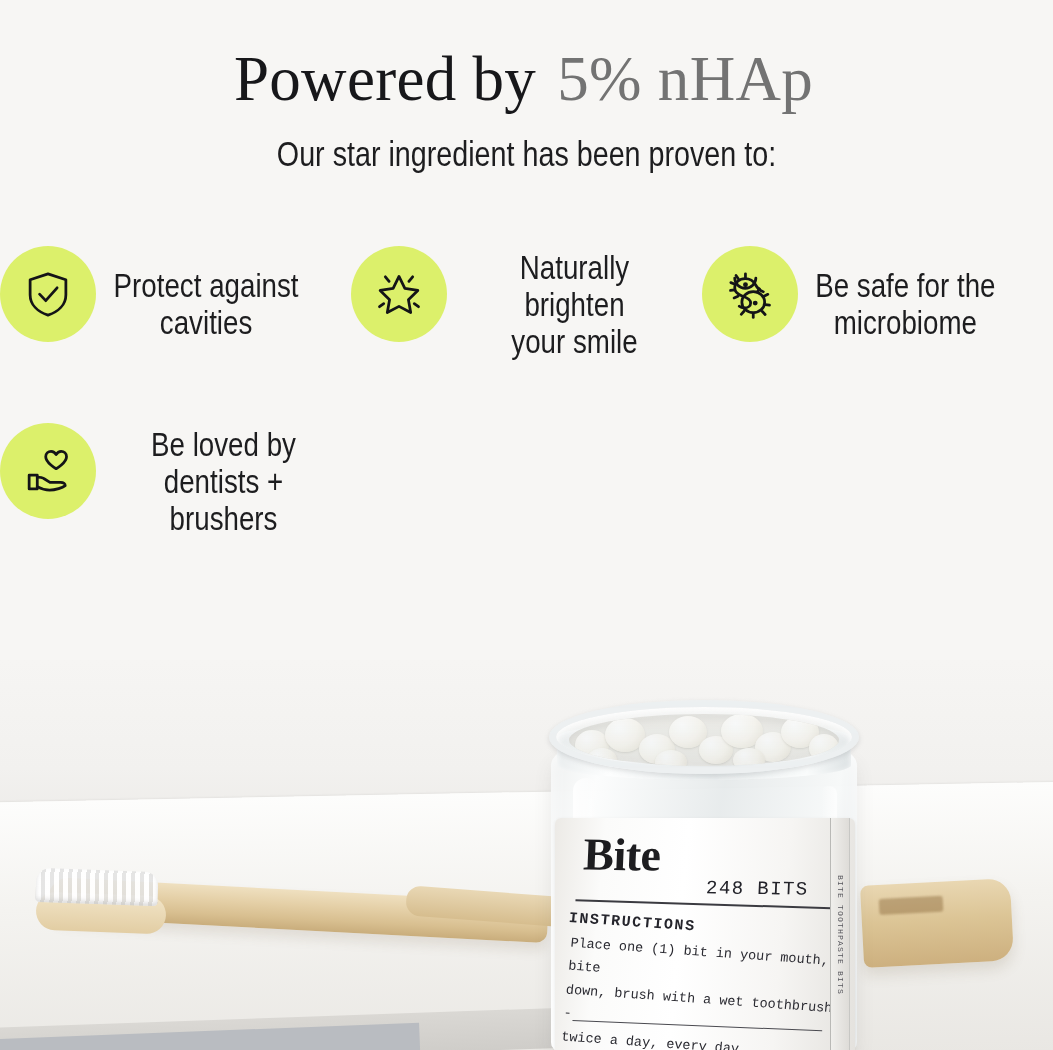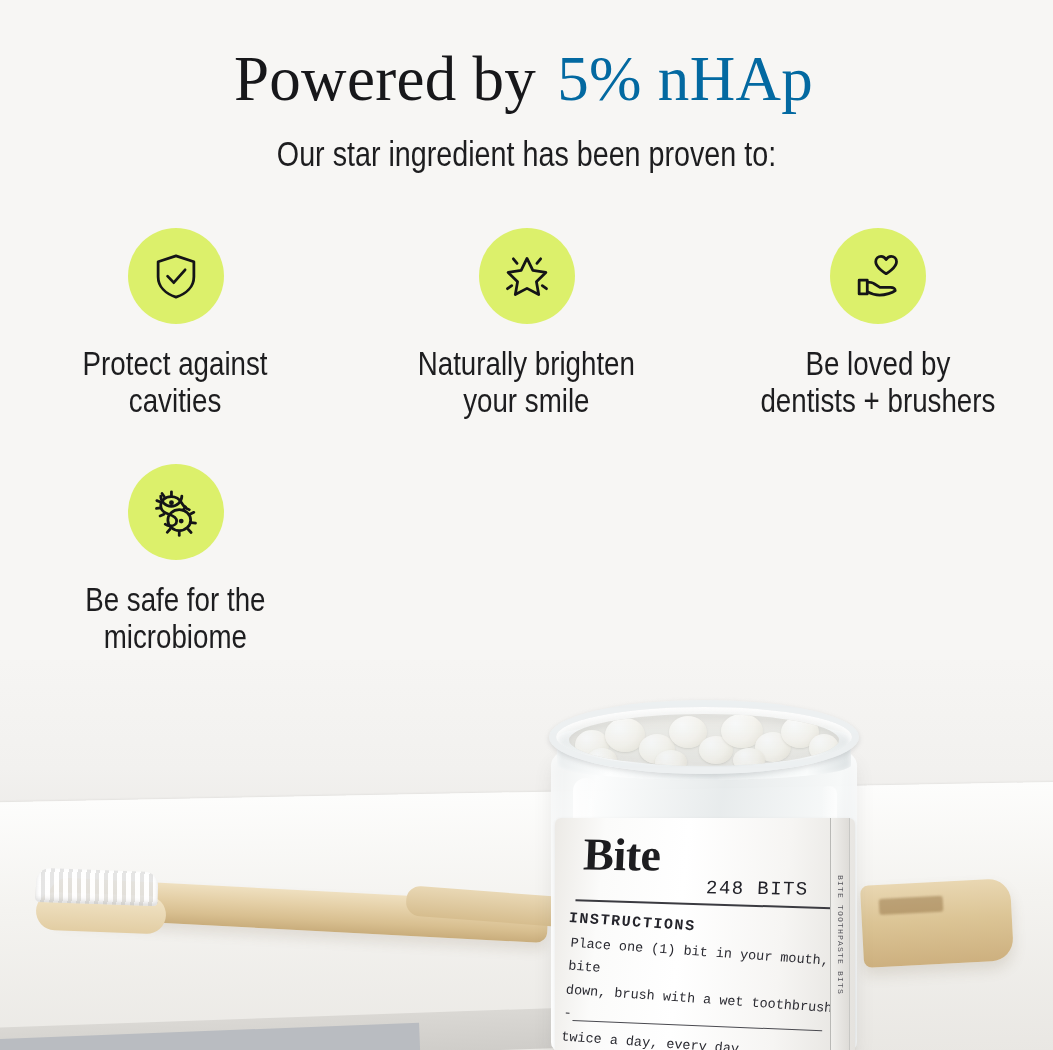--- a/index.html
+++ b/index.html
@@ -43,21 +43,21 @@
     white-space: nowrap;
   }
 
   .headline .plain { font-weight: 400; margin-top: 30px; }
 
   .headline .highlight {
     position: relative;
     display: inline-block;
     padding: 0 6px 0 5px;
     font-weight: 400;
-    color: #0369a1;
+    color: #737373;
   }
   .headline .highlight::before {
     content: "";
     position: absolute;
     left: 0;
     right: 0;
     top: 10px;
     bottom: -1px;
     background: #dcf06b;
     z-index: -1;
@@ -80,21 +80,21 @@
     top: 228px;
     left: 0;
     width: 1053px;
     display: grid;
     grid-template-columns: repeat(3, 1fr);
     row-gap: 44px;
   }
 
   .benefit {
     display: flex;
-    flex-direction: column;
+    flex-direction: row;
     align-items: center;
   }
 
   .icon-circle {
     width: 96px;
     height: 96px;
     border-radius: 50%;
     background: #dcf06b;
     display: flex;
     align-items: center;
@@ -438,32 +438,20 @@
           <path d="M24.4 5.4 L22.1 8.2"></path>
           <path d="M4.0 23.8 L6.6 21.9"></path>
           <path d="M28.0 23.8 L25.4 21.9"></path>
         </svg>
       </div>
       <div class="benefit-label">Naturally brighten
 your smile</div>
     </div>
 
 
-
-    <div class="benefit">
-      <div class="icon-circle">
-        <svg viewBox="0 0 32 32" aria-hidden="true">
-          <path d="M21.0 14.6 C21.0 14.6 14.6 10.9 14.6 7.2 C14.6 5.2 16.2 3.9 17.9 3.9 C19.3 3.9 20.4 4.8 21.0 5.9 C21.6 4.8 22.7 3.9 24.1 3.9 C25.8 3.9 27.4 5.2 27.4 7.2 C27.4 10.9 21.0 14.6 21.0 14.6 Z"></path>
-          <path d="M4.4 18.6 L9.4 18.6 L9.4 27.0 L4.4 27.0 Z"></path>
-          <path d="M9.4 19.8 C11.0 19.8 12.2 19.8 13.4 20.6 L17.2 23.0 L23.8 23.0 C25.6 23.0 26.6 24.0 26.6 25.0 C25.0 26.2 20.6 27.8 17.0 27.8 C13.8 27.8 11.2 26.6 9.4 25.6"></path>
-        </svg>
-      </div>
-      <div class="benefit-label">Be loved by
-dentists + brushers</div>
-    </div>
 
     <div class="benefit">
       <div class="icon-circle">
         <svg viewBox="0 0 32 32" aria-hidden="true">
           <path d="M13.0 6.5 C9.4 6.5 6.6 9.1 6.6 12.2 C6.6 14.8 8.4 16.3 11.2 17.2 C14.6 18.3 16.4 19.4 16.4 21.5 C16.4 23.3 14.8 24.6 12.6 24.6 C11.2 24.6 10.2 24.2 9.4 23.5 M13.0 6.5 C16.4 6.5 18.2 8.1 19.4 10.3 C20.8 12.9 22.2 14.0 24.2 14.6"></path>
           <path d="M11.0 21.0 C11.0 24.6 14.1 27.5 18.0 27.5 C21.9 27.5 25.0 24.6 25.0 21.0 C25.0 17.4 21.9 14.5 18.0 14.5 C14.1 14.5 11.0 17.4 11.0 21.0 Z"></path>
           <path d="M6.6 6.2 C6.6 9.7 9.5 12.5 13.1 12.5 C16.7 12.5 19.6 9.7 19.6 6.2"></path>
           <path d="M13.2 3.6 L13.2 6.2"></path>
           <path d="M7.4 4.6 L8.8 6.6"></path>
           <path d="M4.2 9.0 L6.4 9.9"></path>
@@ -476,20 +464,32 @@
           <path d="M24.6 17.4 L27.0 16.2"></path>
           <path d="M20.4 14.9 L21.8 12.8"></path>
           <ellipse class="solid" cx="13.2" cy="10.3" rx="1.5" ry="1.5"></ellipse>
           <ellipse class="solid" cx="19.2" cy="21.6" rx="1.5" ry="1.5"></ellipse>
         </svg>
       </div>
       <div class="benefit-label">Be safe for the
 microbiome</div>
     </div>
 
+    <div class="benefit">
+      <div class="icon-circle">
+        <svg viewBox="0 0 32 32" aria-hidden="true">
+          <path d="M21.0 14.6 C21.0 14.6 14.6 10.9 14.6 7.2 C14.6 5.2 16.2 3.9 17.9 3.9 C19.3 3.9 20.4 4.8 21.0 5.9 C21.6 4.8 22.7 3.9 24.1 3.9 C25.8 3.9 27.4 5.2 27.4 7.2 C27.4 10.9 21.0 14.6 21.0 14.6 Z"></path>
+          <path d="M4.4 18.6 L9.4 18.6 L9.4 27.0 L4.4 27.0 Z"></path>
+          <path d="M9.4 19.8 C11.0 19.8 12.2 19.8 13.4 20.6 L17.2 23.0 L23.8 23.0 C25.6 23.0 26.6 24.0 26.6 25.0 C25.0 26.2 20.6 27.8 17.0 27.8 C13.8 27.8 11.2 26.6 9.4 25.6"></path>
+        </svg>
+      </div>
+      <div class="benefit-label">Be loved by
+dentists + brushers</div>
+    </div>
+
   </div>
 
   <div class="photo">
     <div class="wall"></div>
     <div class="counter"></div>
     <div class="counter-edge"></div>
     <div class="counter-front"></div>
 
     <div class="brush-left">
       <div class="brush-handle"></div>

